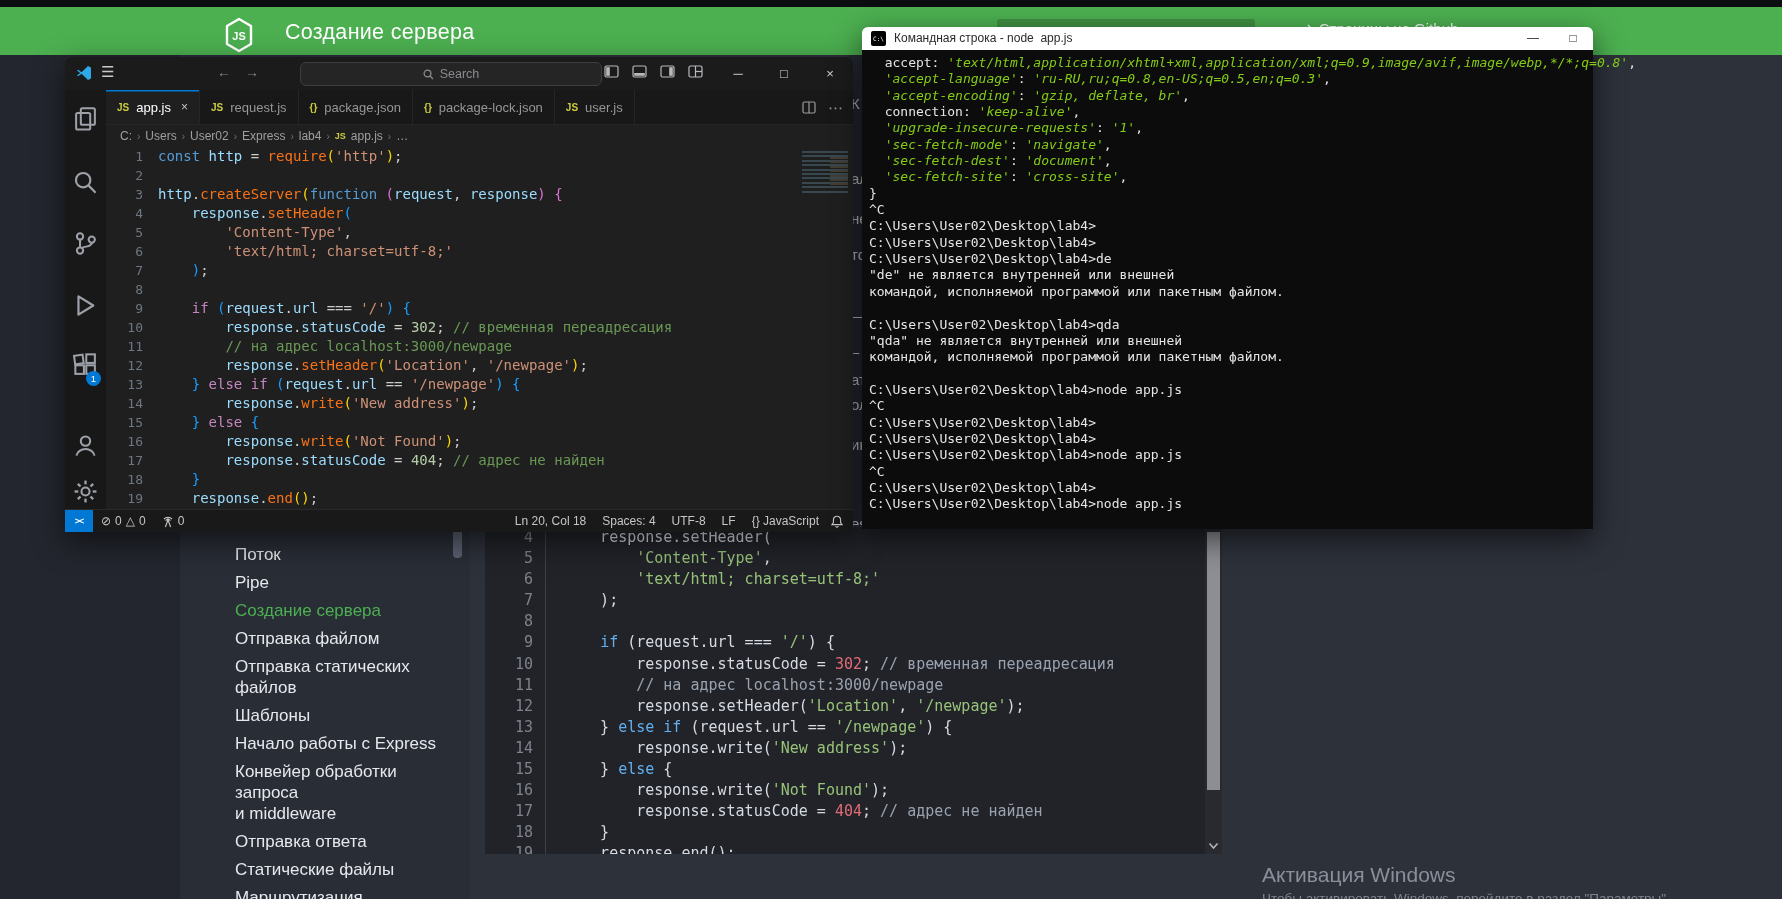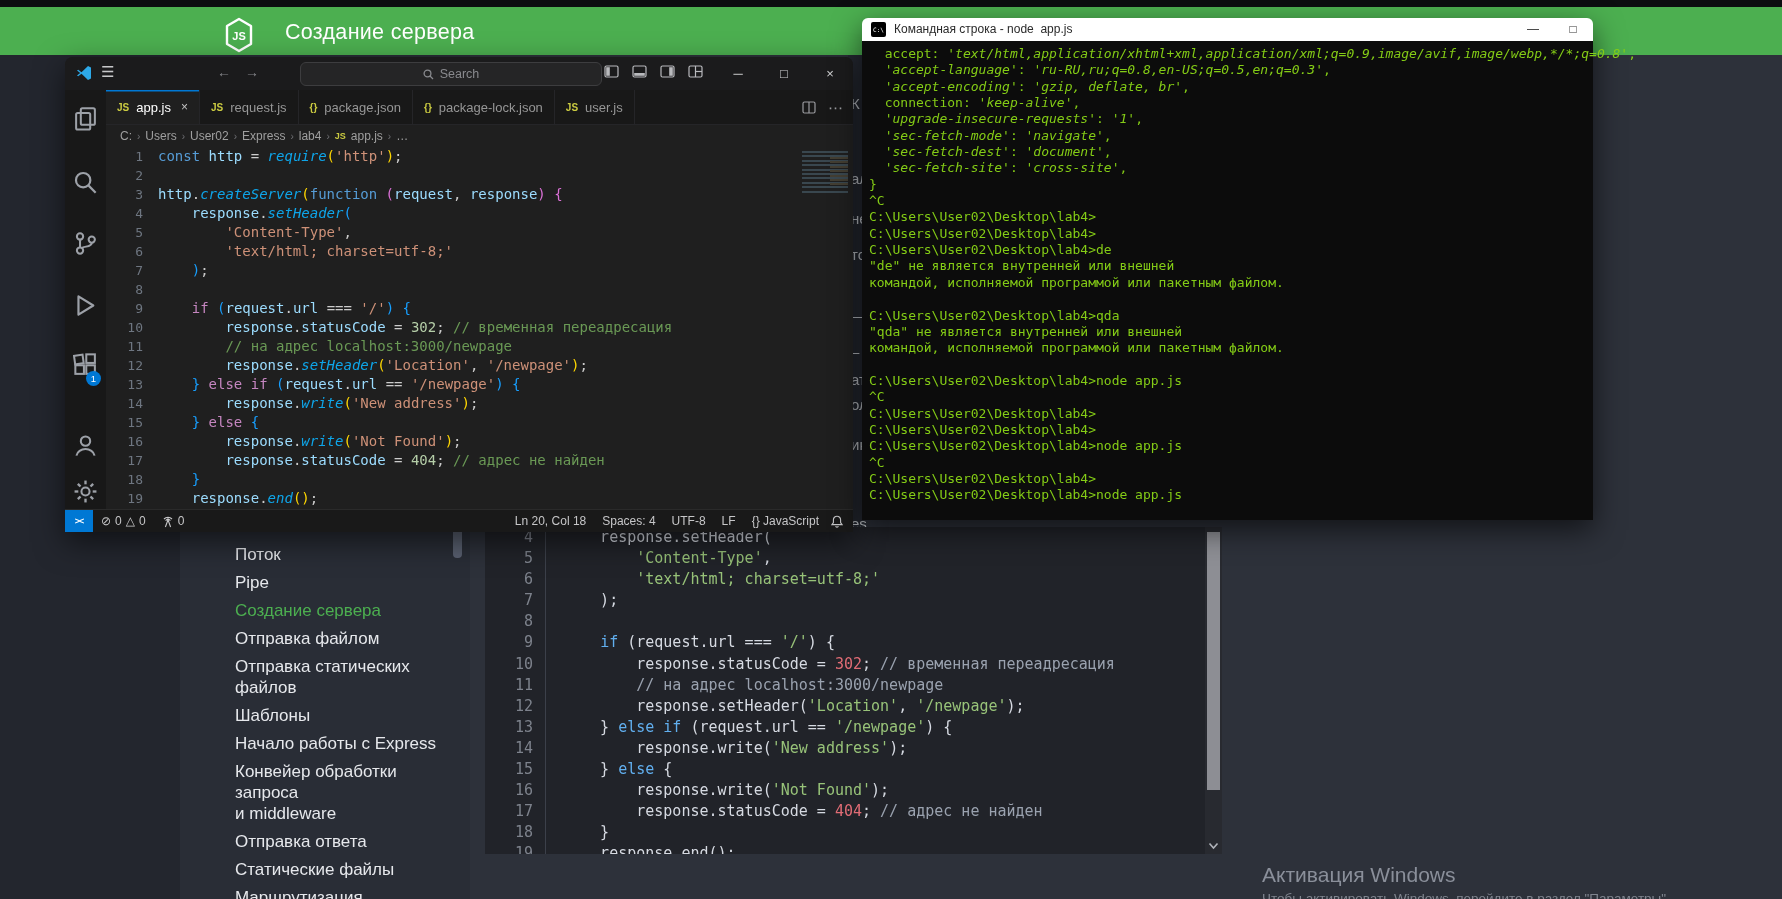--- a/index.html
+++ b/index.html
@@ -64,47 +64,47 @@
   .vs-crumb .chv{color:#6f7074;font-size:10px;}
   .vs-crumb .fic{color:#cbcb41;font-size:9px;font-weight:bold;}
   .vs-activity{position:absolute;left:0;top:33px;width:41px;bottom:22px;background:#181818;}
   .act-ic{position:absolute;left:8px;width:25px;height:25px;cursor:pointer;}
   .act-badge{position:absolute;left:21px;top:281px;width:15px;height:15px;border-radius:50%;background:#0078d4;color:#fff;
              font-size:9.5px;line-height:15px;text-align:center;z-index:2;}
   .vs-editor{position:absolute;left:41px;top:90px;right:0;bottom:22px;background:#1f1f1f;overflow:hidden;cursor:text;}
   .vrow{display:flex;line-height:19px;font-family:"DejaVu Sans Mono",monospace;font-size:14px;white-space:pre;}
   .vnum{flex:none;width:37px;text-align:right;color:#6e7681;font-size:13px;}
   .vcode{margin-left:15px;}
-  .tk-kw{color:#569cd6;} .tk-ctl{color:#c586c0;} .tk-var{color:#9cdcfe;} .tk-fn{color:#0ea5e9;font-style:italic;}
+  .tk-kw{color:#569cd6;} .tk-ctl{color:#c586c0;} .tk-var{color:#9cdcfe;} .tk-fn{color:#f97316;}
   .tk-str{color:#ce9178;} .tk-num{color:#b5cea8;} .tk-cmt{color:#6a9955;} .tk-d{color:#cccccc;}
   .tk-b1{color:#ffd700;} .tk-b2{color:#da70d6;} .tk-b3{color:#179fff;}
   .minimap{position:absolute;right:5px;top:4px;width:46px;height:44px;opacity:.85;
            background:repeating-linear-gradient(180deg,#3e4f58 0 2px,transparent 2px 4.4px);}
   .minimap:after{content:"";position:absolute;right:0;top:6px;width:18px;height:30px;
            background:repeating-linear-gradient(180deg,#4a4436 0 2px,transparent 2px 4.4px);}
   .vs-status{position:absolute;left:0;bottom:0;width:100%;height:22px;background:#191919;border-top:1px solid #2a2a2a;
              font-size:12px;color:#c6c6c8;display:flex;align-items:center;}
   .st-remote{width:28px;height:22px;background:#0078d4;color:#fff;font-size:9px;font-weight:bold;
              display:flex;align-items:center;justify-content:center;letter-spacing:-1px;cursor:pointer;}
   .st-cell{display:flex;align-items:center;gap:4px;padding:0 8px;cursor:pointer;}
   .st-right{margin-left:auto;display:flex;align-items:center;}
   .st-right .st-item{margin:0 8px;cursor:pointer;white-space:nowrap;}
   .st-ic{font-size:12px;}
 
   
-  .console{left:862px;top:18px;width:731px;height:502px;z-index:20;box-shadow:0 10px 30px rgba(0,0,0,.6);
+  .console{left:862px;top:27px;width:731px;height:502px;z-index:20;box-shadow:0 10px 30px rgba(0,0,0,.6);
            border-radius:6px 6px 0 0;}
   .con-title{position:absolute;left:0;top:0;width:100%;height:23px;background:#ffffff;border-radius:6px 6px 0 0;}
   .con-ic{position:absolute;left:9px;top:4px;width:15px;height:15px;background:#000;border-radius:2px;
           color:#fff;font-size:6px;line-height:15px;text-align:center;font-family:"DejaVu Sans Mono",monospace;}
   .con-label{position:absolute;left:32px;top:4px;font-size:12px;color:#2a2a2a;white-space:pre;}
   .con-ctrl{position:absolute;top:0;width:40px;height:23px;line-height:23px;text-align:center;font-size:12px;color:#333;cursor:pointer;}
   .con-body{position:absolute;left:0;top:23px;width:100%;bottom:0;background:#0c0c0c;padding:5px 0 0 7px;box-sizing:border-box;cursor:text;}
   .crow{line-height:16.34px;font-family:"DejaVu Sans Mono",monospace;font-size:13px;white-space:pre;}
-  .cl-w{color:#84cc16;} .cl-g{color:#84cc16;font-style:italic;}
+  .cl-w{color:#e5e5e5;} .cl-g{color:#84cc16;font-style:italic;}
 
   svg{display:block;}
 </style>
 </head>
 <body>
 
 <div class="stage">
 
   <div class="abs top-strip"></div>
 

